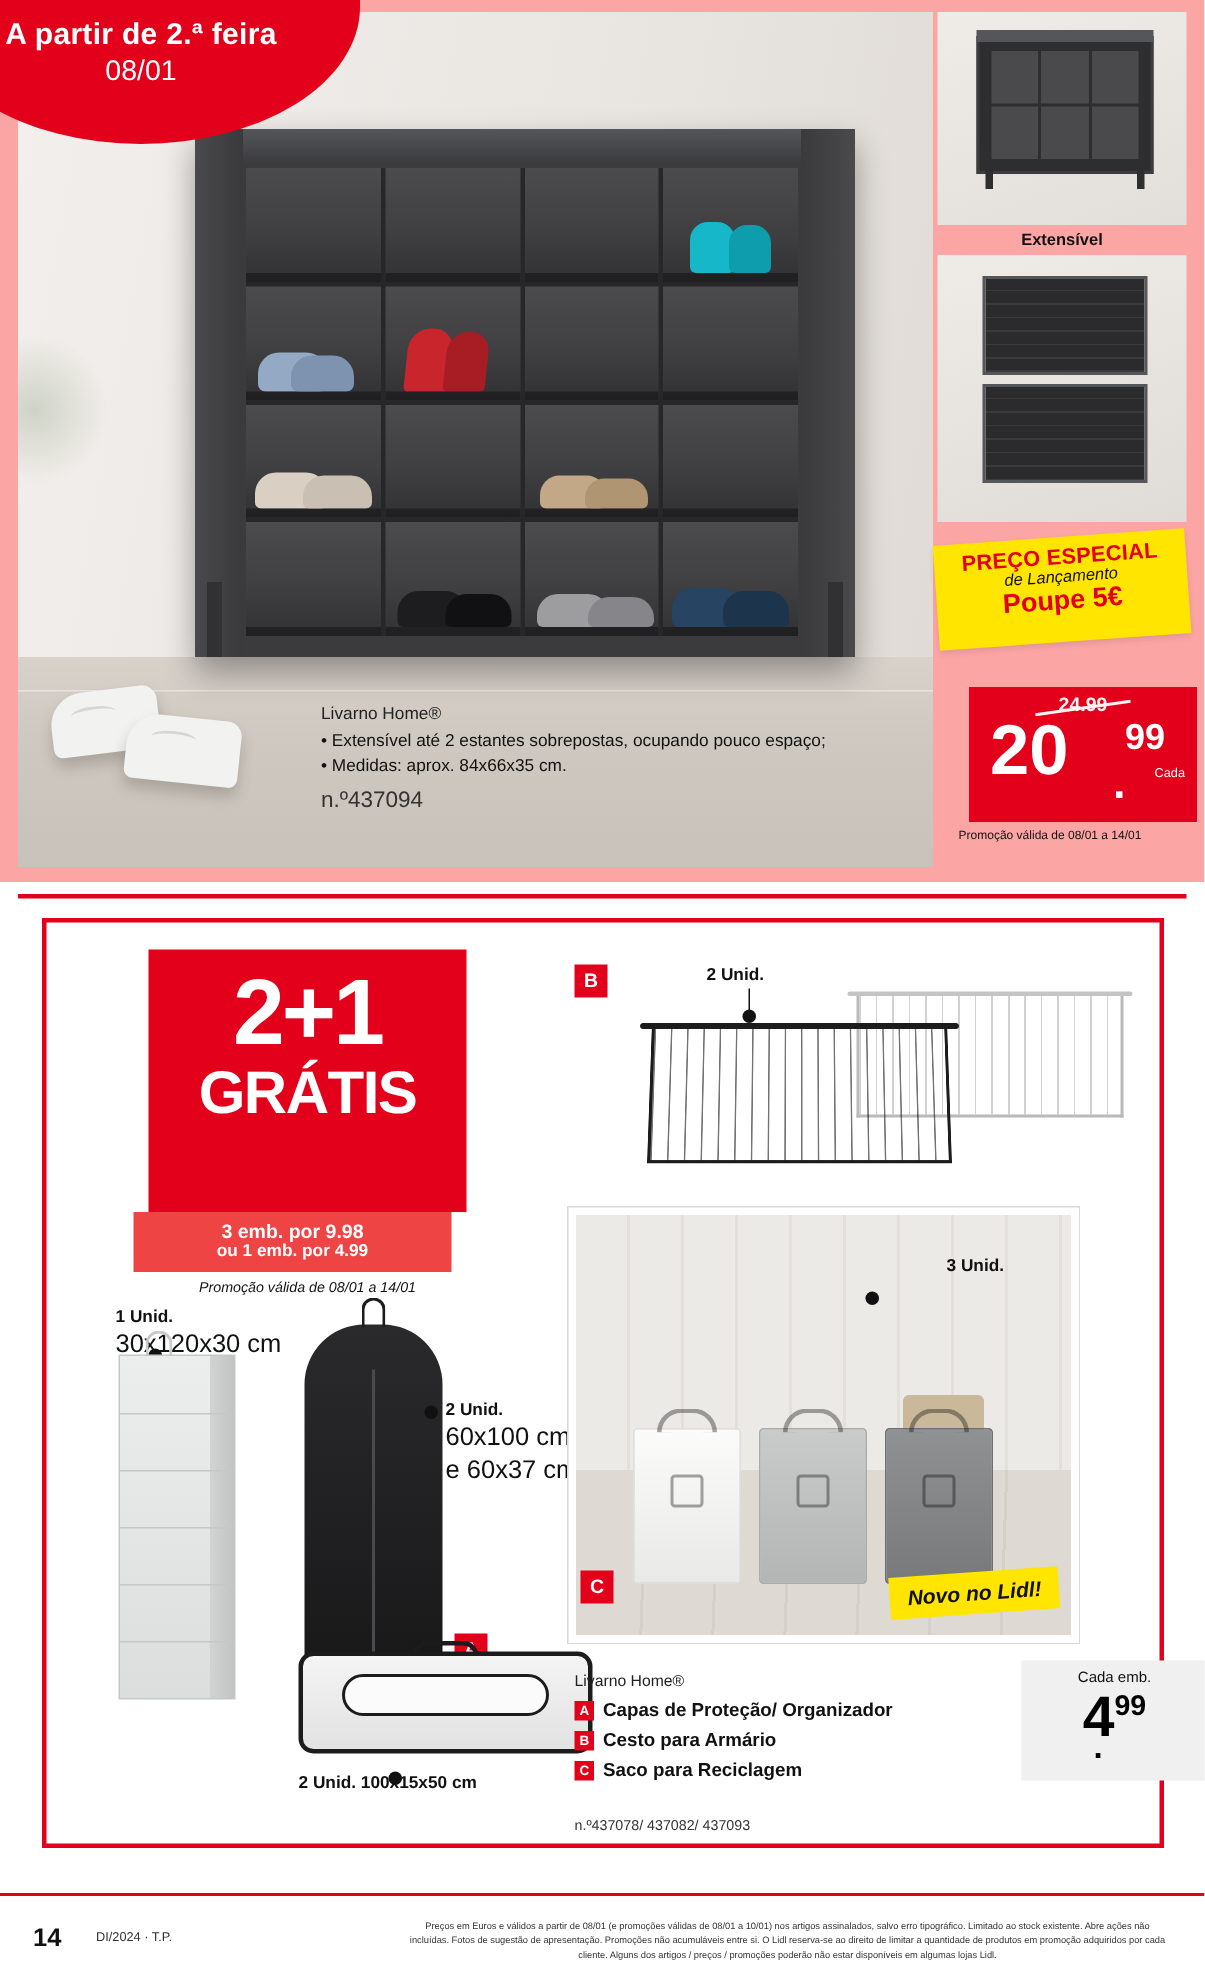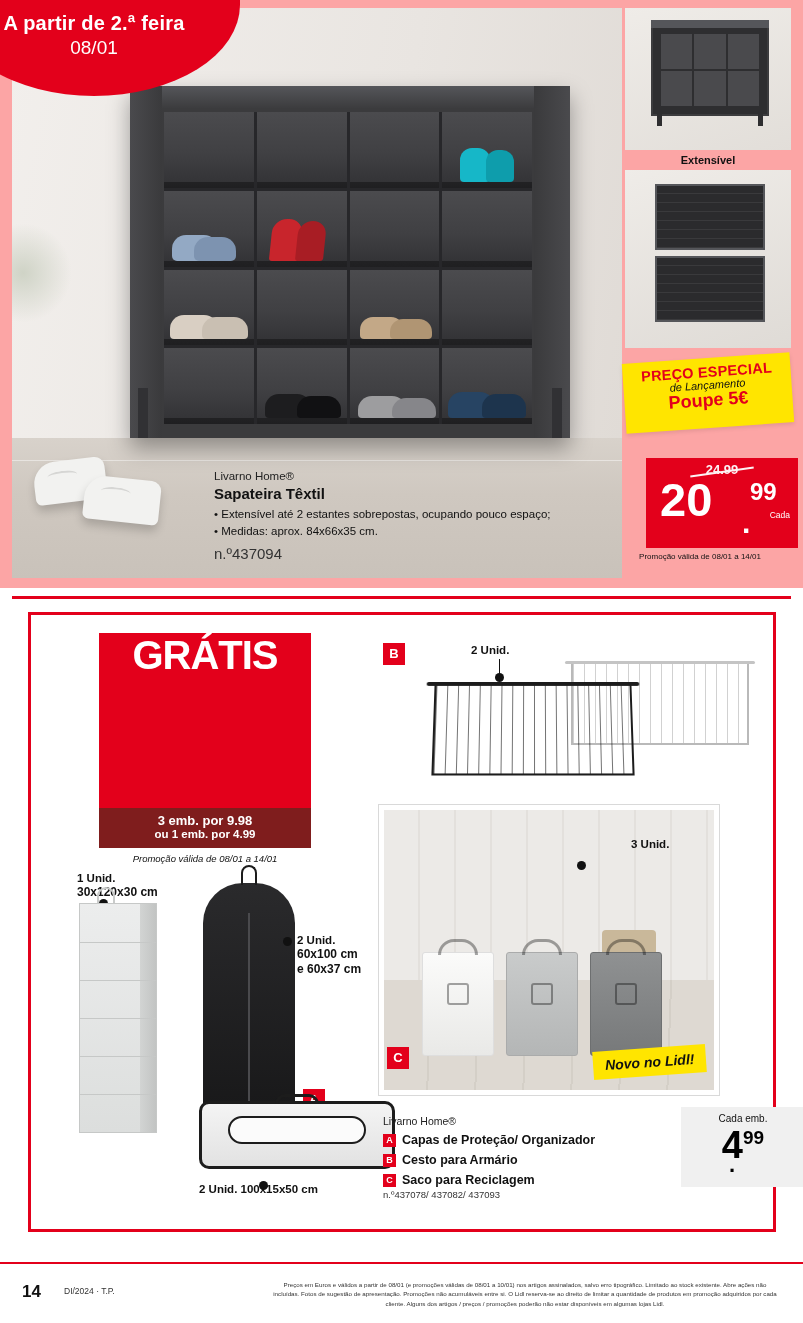--- a/index.html
+++ b/index.html
@@ -235,22 +235,22 @@
   }
 
   
   .promo-21 {
     position:absolute; left: 68px; top: 18px; width: 212px; height: 175px;
     background:#e3001b; color:#fff; text-align:center;
   }
   .promo-21 .p1{ font-size: 62px; font-weight:bold; line-height: 1; padding-top: 12px; letter-spacing:-2px;}
   .promo-21 .p2{ font-size: 40px; font-weight:bold; line-height: 1; margin-top: 2px; letter-spacing:-1px;}
   .promo-black {
-    position:absolute; left: 68px; top: 193px; width: 212px; height: 40px;
-    background:#7f1d1d; color:#fff; text-align:center; padding-top:5px;
+    position:absolute; left: 58px; top: 193px; width: 212px; height: 40px;
+    background:#ef4444; color:#fff; text-align:center; padding-top:5px;
   }
   .promo-black .b1{ font-size: 13px; font-weight:bold;}
   .promo-black .b2{ font-size: 11.5px; font-weight:bold;}
   .promo-valid2{
     position:absolute; left: 68px; top: 238px; width: 212px;
     text-align:center; font-size: 9.5px; font-style: italic; color:#111;
   }
 
   
   .tag {
@@ -274,21 +274,21 @@
     border:2px solid #b9b9b9; border-top:none;
     background: repeating-linear-gradient(90deg, rgba(0,0,0,.18) 0 1px, rgba(0,0,0,0) 1px 11px);
   }
   .basket-back:before{
     content:""; position:absolute; left:-8px; right:-8px; top:-2px; height:3px; background:#c4c4c4; border-radius:3px;
   }
   .dot { position:absolute; width:9px; height:9px; border-radius:50%; background:#111; }
   .leader { position:absolute; background:#111; }
 
   .unid-label{ position:absolute; font-size: 11.5px; font-weight:bold; color:#111; line-height:1.25;}
-  .unid-sub{ font-weight:bold; font-size:12px;}
+  .unid-sub{ font-weight:normal; font-size:17px;}
 
   
   .hang-org {
     position:absolute; left: 48px; top: 288px; width: 78px; height: 230px;
     background: linear-gradient(180deg,#eceded,#dcdedd);
     border:1px solid #c6c8c7;
   }
   .hang-org .shelf{
     position:absolute; left:0; width:100%; height:1px; background:#c6c8c7;
   }
@@ -379,21 +379,21 @@
 
   
   .legend { position:absolute; left: 352px; top: 500px; width: 290px; }
   .legend .lg-brand{ font-size: 10.5px; color:#222; }
   .legend .lg-row{ display:flex; align-items:center; gap:6px; margin-top: 6px; }
   .legend .lg-tag{
     width: 13px; height: 13px; background:#e3001b; color:#fff; font-size: 9px;
     font-weight:bold; text-align:center; line-height:13px; flex: 0 0 13px;
   }
   .legend .lg-label{ font-size: 12.5px; font-weight:bold; color:#111;}
-  .legend .lg-art{ font-size: 9.5px; color:#333; margin-top: 2px;}
+  .legend .lg-art{ font-size: 9.5px; color:#333; margin-top: 25px;}
 
   
   .price2 {
     position:absolute; left: 650px; top: 492px; width: 124px; height: 80px;
     background:#f0f0f0; text-align:center;
   }
   .price2 .p2-cap{ font-size: 10px; color:#111; padding-top: 6px;}
   .price2 .p2-main{ font-size: 38px; font-weight:bold; line-height: 1; margin-top: 2px;}
   .price2 .p2-cents{ font-size: 19px; font-weight:bold; vertical-align: super;}
 
@@ -521,21 +521,20 @@
   </div>
 
   <div class="yellow-badge">
     <div class="yb1">PREÇO ESPECIAL</div>
     <div class="yb2">de Lançamento</div>
     <div class="yb3">Poupe 5€</div>
   </div>
 
   <div class="prod-text">
     <div class="brand">Livarno Home®</div>
-    <div class="prod-title">Sapateira Têxtil</div>
     <div class="bullets">
       <div>• Extensível até 2 estantes sobrepostas, ocupando pouco espaço;</div>
       <div>• Medidas: aprox. 84x66x35 cm.</div>
     </div>
     <div class="art-no">n.º437094</div>
   </div>
 
   <div class="price-box">
     <div class="old-price">24.99</div>
     <div class="price-main">20</div>
@@ -544,20 +543,21 @@
     <div class="price-unit">Cada</div>
   </div>
   <div class="promo-valid">Promoção válida de 08/01 a 14/01</div>
 </div>
 
 <div class="divider"></div>
 
 <div class="bottom-section">
 
   <div class="promo-21">
+    <div class="p1">2+1</div>
     <div class="p2">GRÁTIS</div>
   </div>
   <div class="promo-black">
     <div class="b1">3 emb. por 9.98</div>
     <div class="b2">ou 1 emb. por 4.99</div>
   </div>
   <div class="promo-valid2">Promoção válida de 08/01 a 14/01</div>
 
   <div class="tag" style="left:352px; top:28px;">B</div>
   <div class="basket-area">

